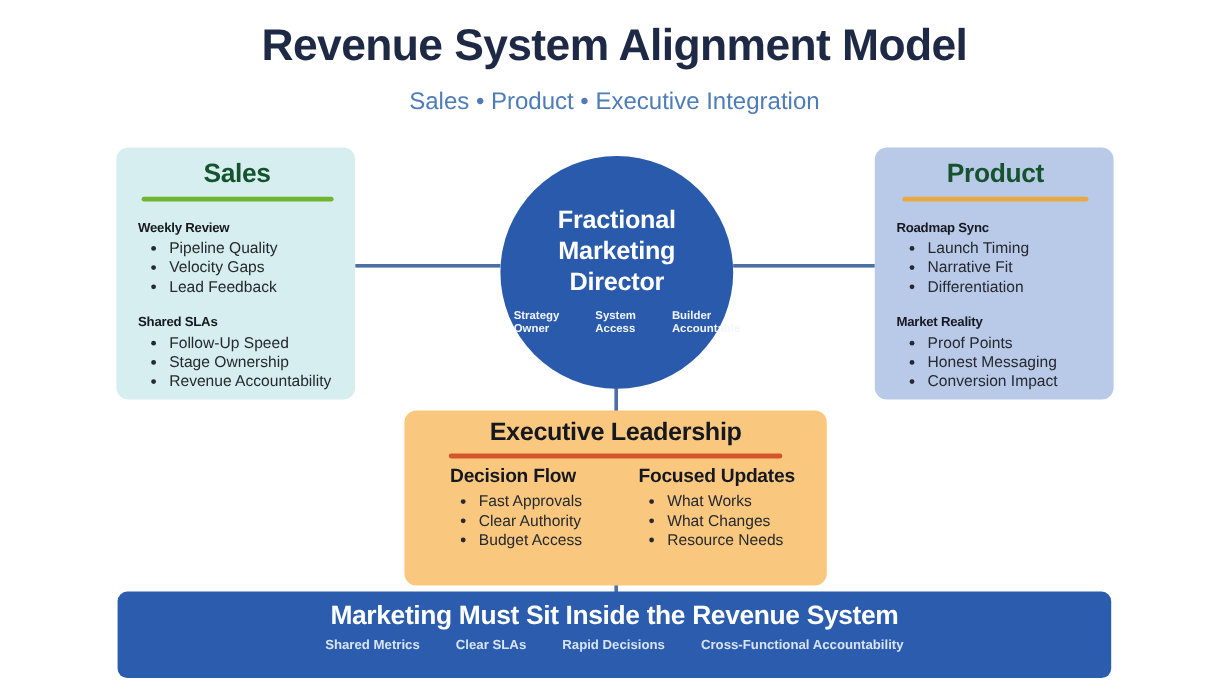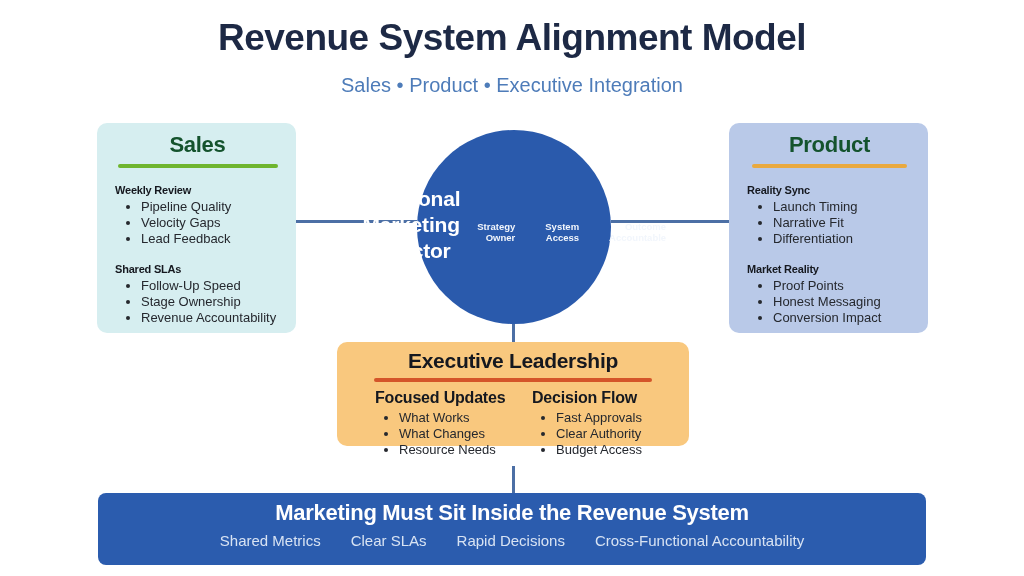--- a/index.html
+++ b/index.html
@@ -89,55 +89,55 @@
   
   .circle {
     position: absolute;
     left: 417px;
     top: 130px;
     width: 194px;
     height: 194px;
     border-radius: 50%;
     background: #2a5aac;
     display: flex;
-    flex-direction: row;
+    flex-direction: column;
     align-items: center;
     justify-content: center;
   }
   .circle-title {
     text-align: center;
     color: #ffffff;
     font-size: 21px;
     font-weight: bold;
     line-height: 26px;
     letter-spacing: -0.2px;
     margin-top: -4px;
   }
   .roles-row {
     display: flex;
     gap: 13px;
     margin-top: 9px;
     justify-content: center;
   }
   .role {
-    text-align: right;
+    text-align: left;
     color: #f2f6fc;
     font-size: 9.5px;
     font-weight: bold;
     line-height: 11px;
     margin-left: 17px;
   }
 
   
   .exec-box {
     position: absolute;
     left: 337px;
     top: 342px;
     width: 352px;
-    height: 104px;
+    height: 146px;
     background: #f9c87e;
     border-radius: 10px;
     box-sizing: border-box;
     padding-top: 7px;
   }
   .exec-heading {
     text-align: center;
     font-size: 21px;
     font-weight: bold;
     color: #15181f;
@@ -186,22 +186,22 @@
     letter-spacing: -0.3px;
   }
   .banner-items {
     display: flex;
     justify-content: center;
     gap: 30px;
     margin-top: 6px;
   }
   .banner-item {
     color: #d8e3f3;
-    font-size: 15px;
-    font-weight: normal;
+    font-size: 11px;
+    font-weight: bold;
   }
 </style>
 </head>
 <body>
 
 <div class="canvas">
 
   <div class="title">Revenue System Alignment Model</div>
   <div class="subtitle">Sales • Product • Executive Integration</div>
 
@@ -236,61 +236,61 @@
     <div class="roles-row">
       <div class="role">
         <div>Strategy</div>
         <div>Owner</div>
       </div>
       <div class="role">
         <div>System</div>
         <div>Access</div>
       </div>
       <div class="role">
-        <div>Outcome</div>
+        <div>Builder</div>
         <div>Accountable</div>
       </div>
     </div>
   </div>
 
   <div class="side-box product-box">
     <div class="box-heading">Product</div>
     <div class="accent-line product-line"></div>
-    <div class="sub-heading">Reality Sync</div>
+    <div class="sub-heading">Roadmap Sync</div>
     <ul class="bullets">
       <li>Launch Timing</li>
       <li>Narrative Fit</li>
       <li>Differentiation</li>
     </ul>
     <div class="sub-heading">Market Reality</div>
     <ul class="bullets">
       <li>Proof Points</li>
       <li>Honest Messaging</li>
       <li>Conversion Impact</li>
     </ul>
   </div>
 
   <div class="exec-box">
     <div class="exec-heading">Executive Leadership</div>
     <div class="exec-line"></div>
     <div class="exec-columns">
       <div class="exec-col">
+        <div class="sub-heading">Decision Flow</div>
+        <ul class="bullets">
+          <li>Fast Approvals</li>
+          <li>Clear Authority</li>
+          <li>Budget Access</li>
+        </ul>
+      </div>
+      <div class="exec-col">
         <div class="sub-heading">Focused Updates</div>
         <ul class="bullets">
           <li>What Works</li>
           <li>What Changes</li>
           <li>Resource Needs</li>
-        </ul>
-      </div>
-      <div class="exec-col">
-        <div class="sub-heading">Decision Flow</div>
-        <ul class="bullets">
-          <li>Fast Approvals</li>
-          <li>Clear Authority</li>
-          <li>Budget Access</li>
         </ul>
       </div>
     </div>
   </div>
 
   <div class="banner">
     <div class="banner-title">Marketing Must Sit Inside the Revenue System</div>
     <div class="banner-items">
       <span class="banner-item">Shared Metrics</span>
       <span class="banner-item">Clear SLAs</span>

